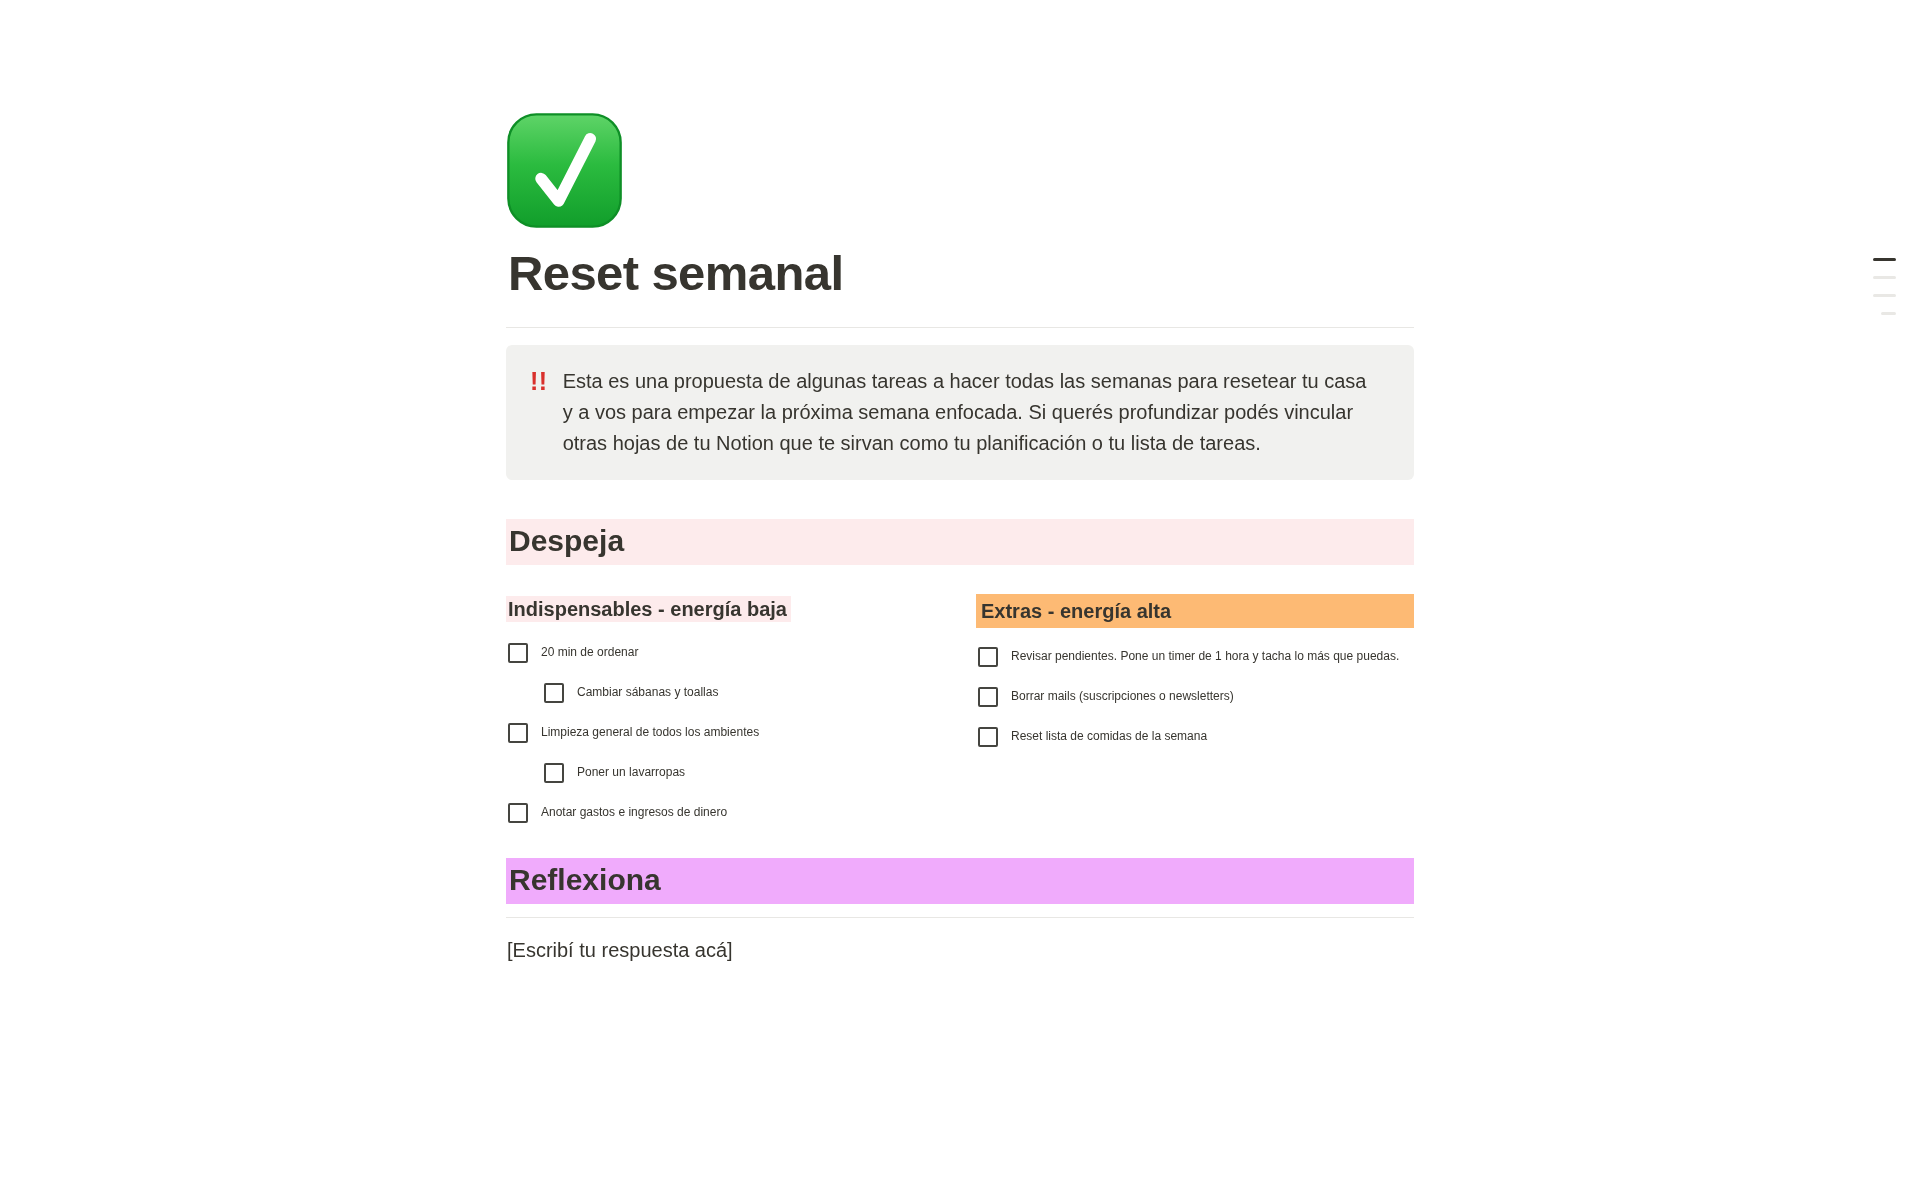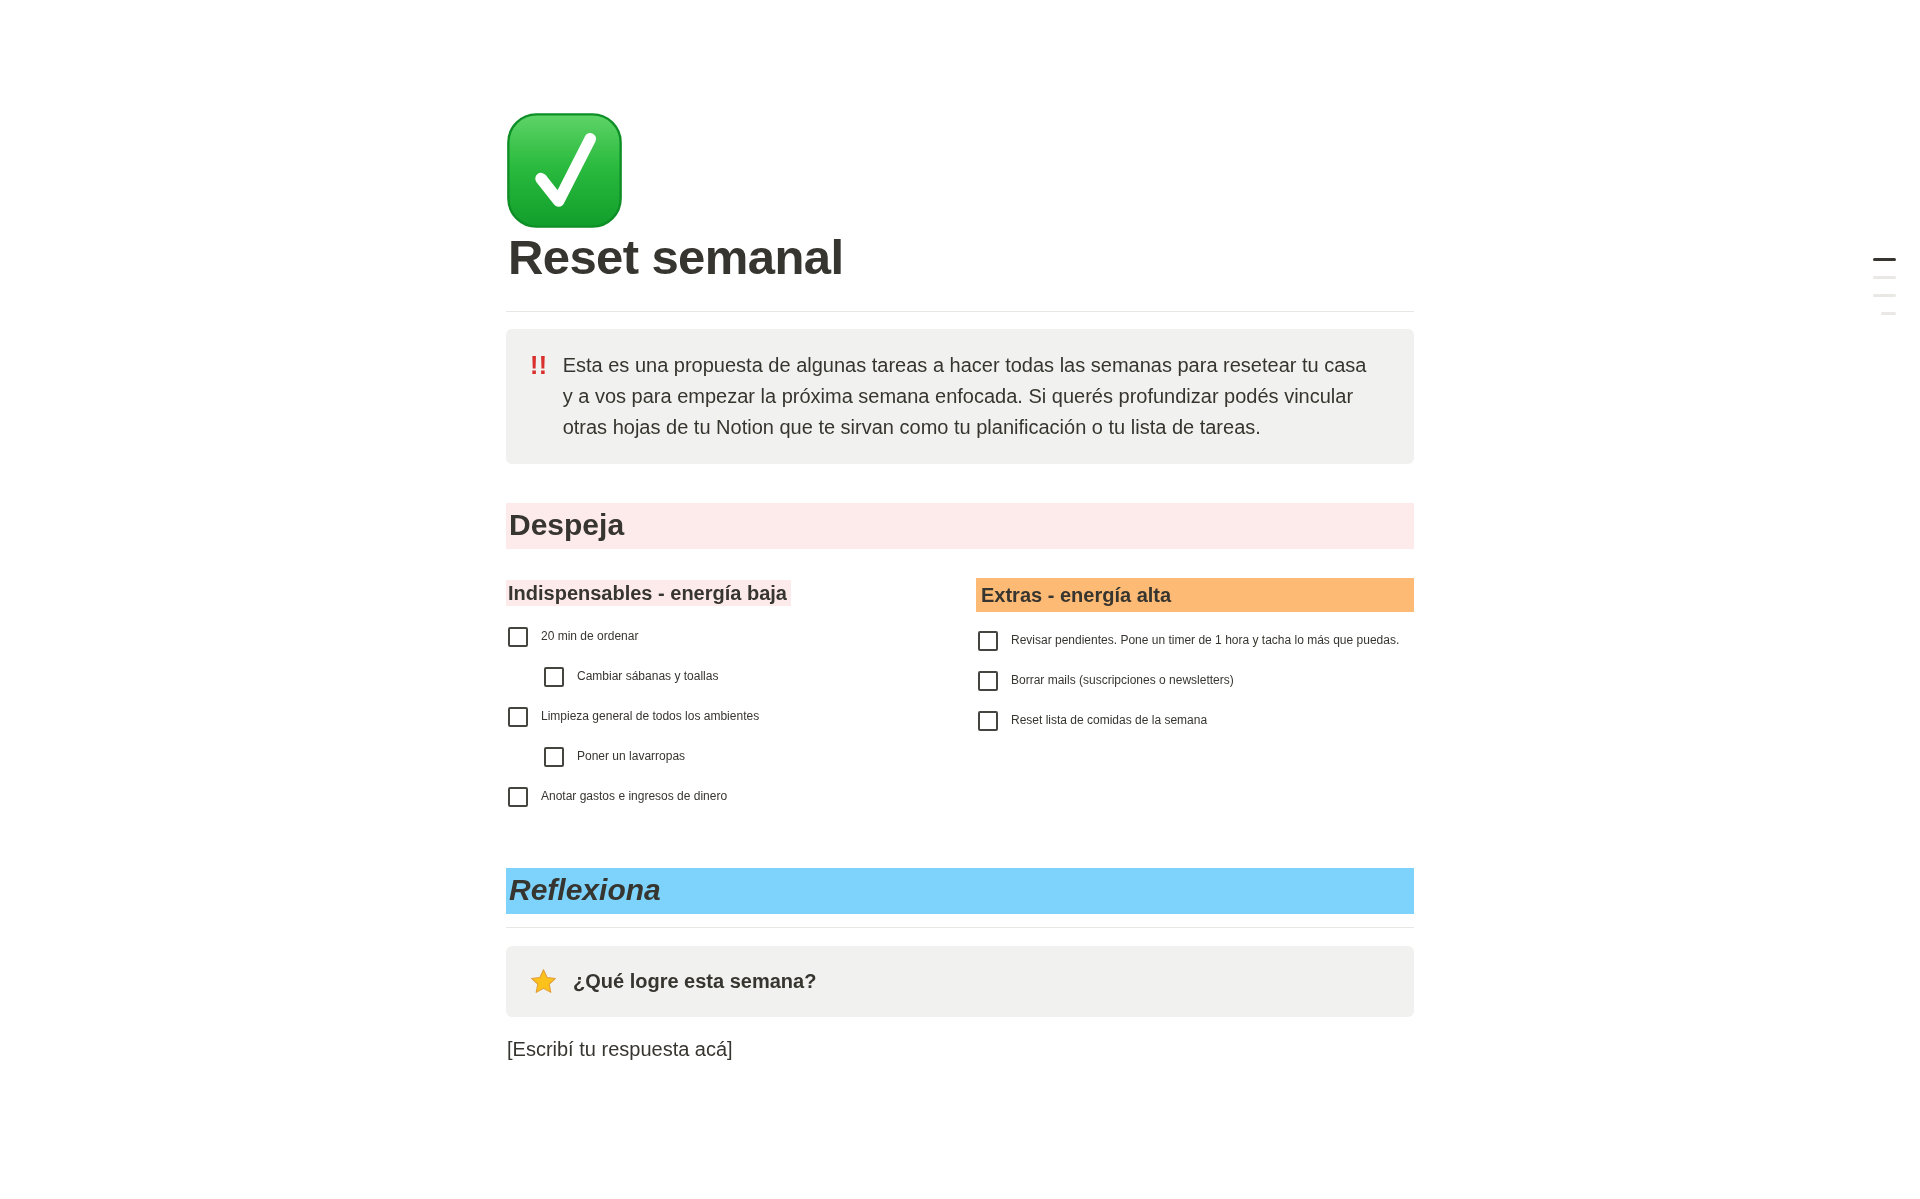--- a/index.html
+++ b/index.html
@@ -16,20 +16,21 @@
     margin: 0 auto;
     padding-top: 112px;
   }
   .page-icon {
     width: 117px;
     height: 117px;
     cursor: pointer;
   }
   .page-icon svg { width: 100%; height: 100%; display: block; }
   .page-title {
+    margin-top: 16px;
     margin-left: 2px;
     font-size: 49px;
     font-weight: 700;
     letter-spacing: -0.6px;
     color: #37352f;
   }
   .divider {
     border: none;
     border-top: 1px solid #e8e7e4;
     margin-top: 26px;
@@ -58,21 +59,21 @@
     line-height: 31px;
     max-width: 805px;
   }
   .h2 {
     font-size: 30px;
     font-weight: 700;
     color: #37352f;
     padding: 5px 4px 7px 3px;
   }
   .h2.red { background: #fdebec; margin-top: 39px; }
-  .h2.purple { background: #7dd3fc; margin-top: 47px; font-style: italic; }
+  .h2.purple { background: #f0abfc; margin-top: 21px; }
   .columns {
     display: flex;
     gap: 32px;
     margin-top: 29px;
   }
   .col { flex: 1; min-width: 0; }
   .col-header {
     font-size: 20px;
     font-weight: 700;
     line-height: 30px;
@@ -220,25 +221,17 @@
         <span class="todo-label">Reset lista de comidas de la semana</span>
       </div>
     </div>
 
   </div>
 
   <h2 class="h2 purple">Reflexiona</h2>
 
   <hr class="divider reflexiona-divider">
 
-  <div class="callout q">
-    <span class="star-icon">
-      <svg viewBox="0 0 24 24">
-        <path d="M12 1.6 L15.2 8.4 L22.6 9.3 L17.1 14.4 L18.5 21.7 L12 18.1 L5.5 21.7 L6.9 14.4 L1.4 9.3 L8.8 8.4 Z" fill="#fcc21b" stroke="#e09c38" stroke-width="0.9" stroke-linejoin="round"></path>
-      </svg>
-    </span>
-    <span class="q-text">¿Qué logre esta semana?</span>
-  </div>
 
   <p class="answer">[Escribí tu respuesta acá]</p>
 
 
 </div>
 
 </body></html>

